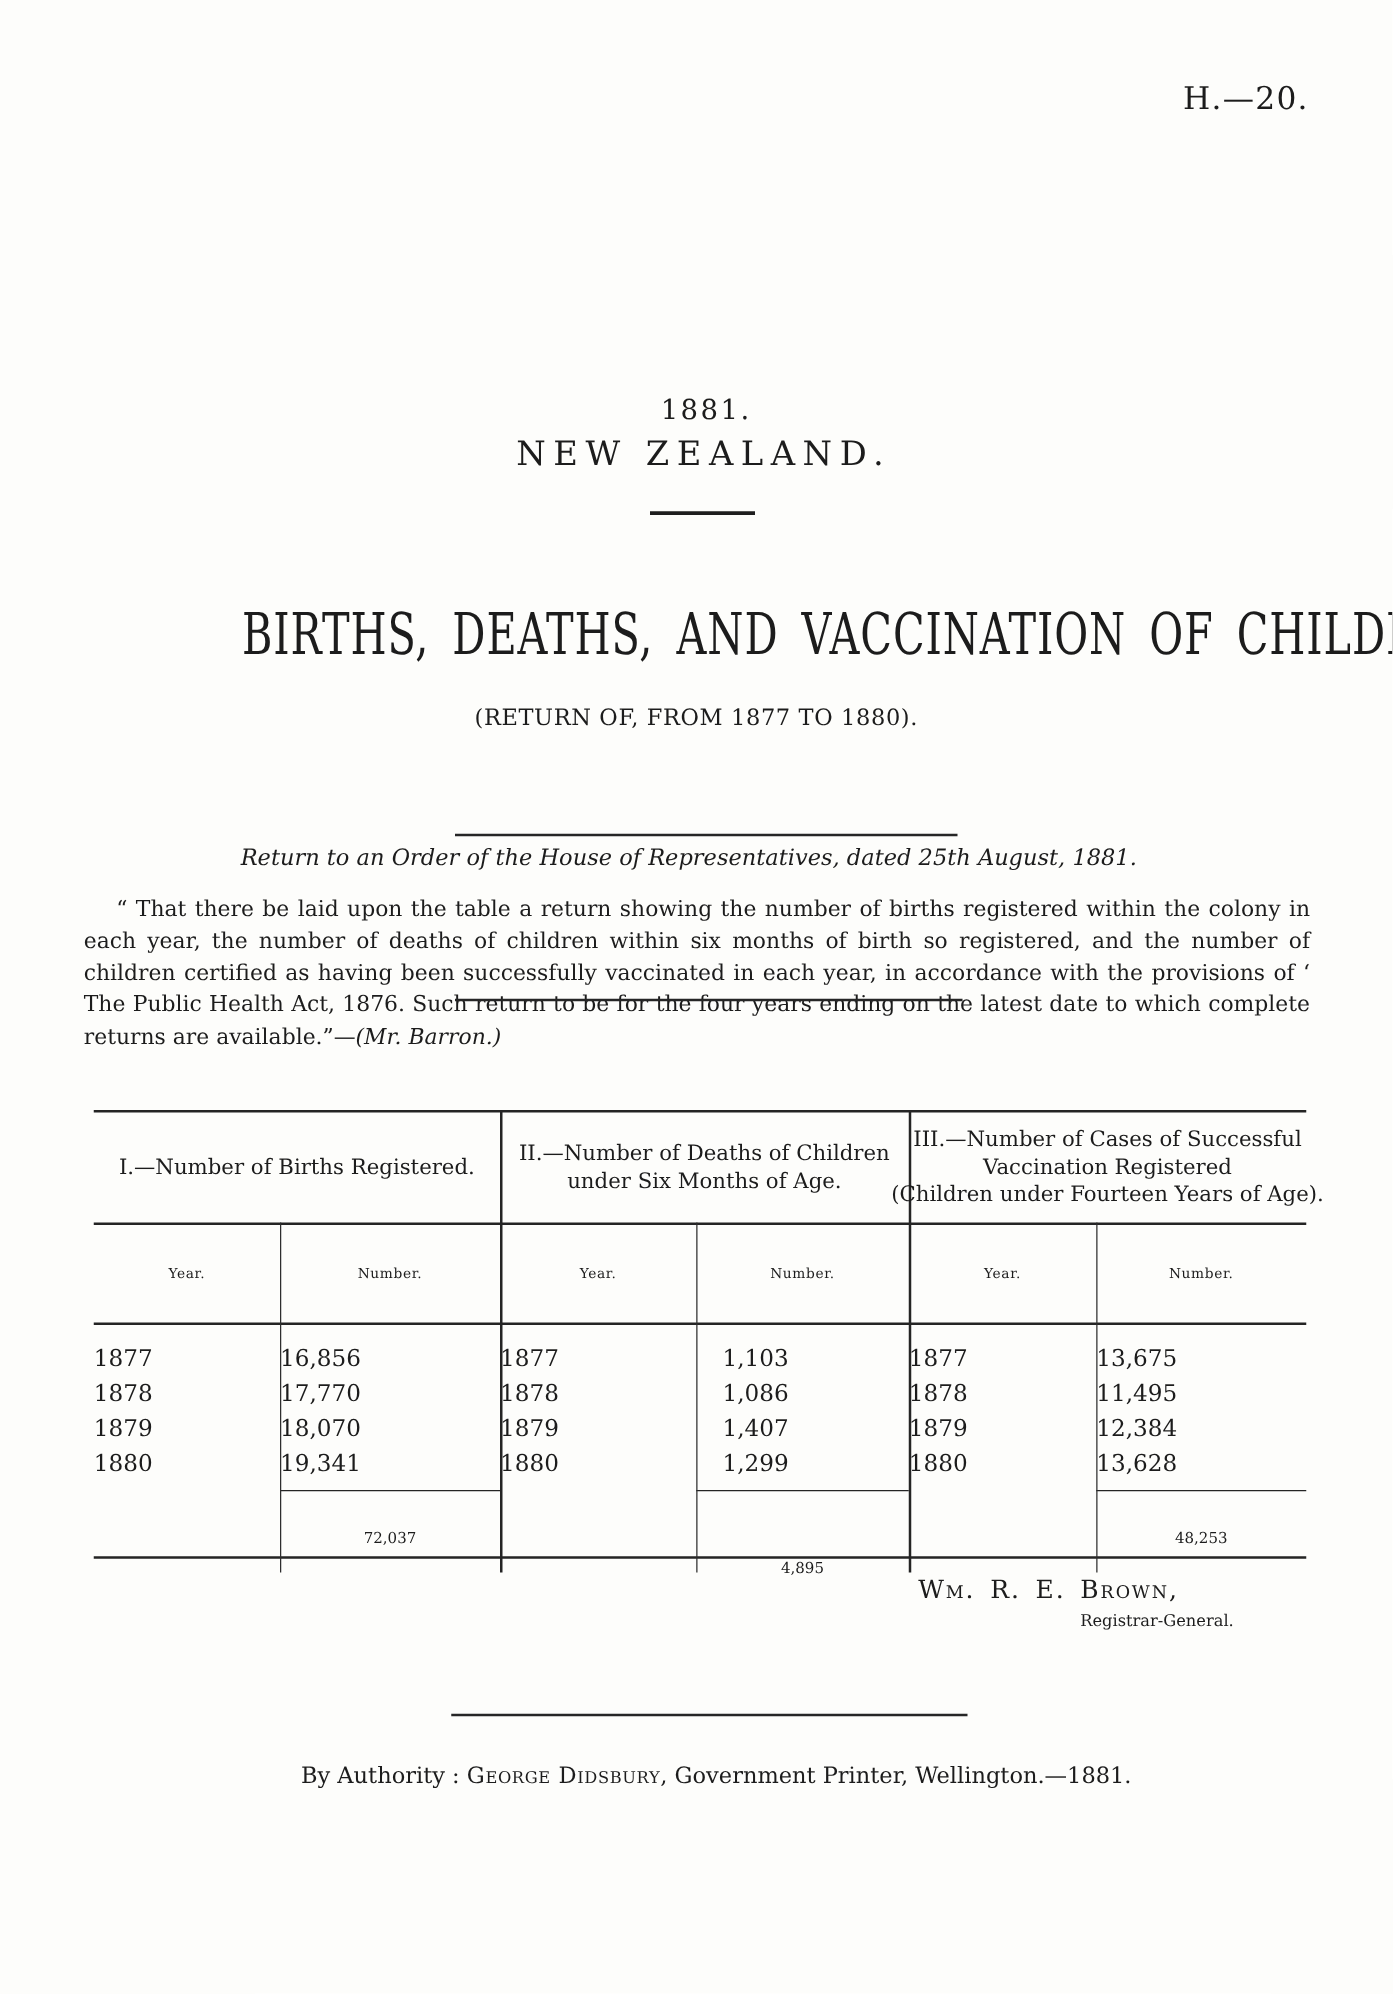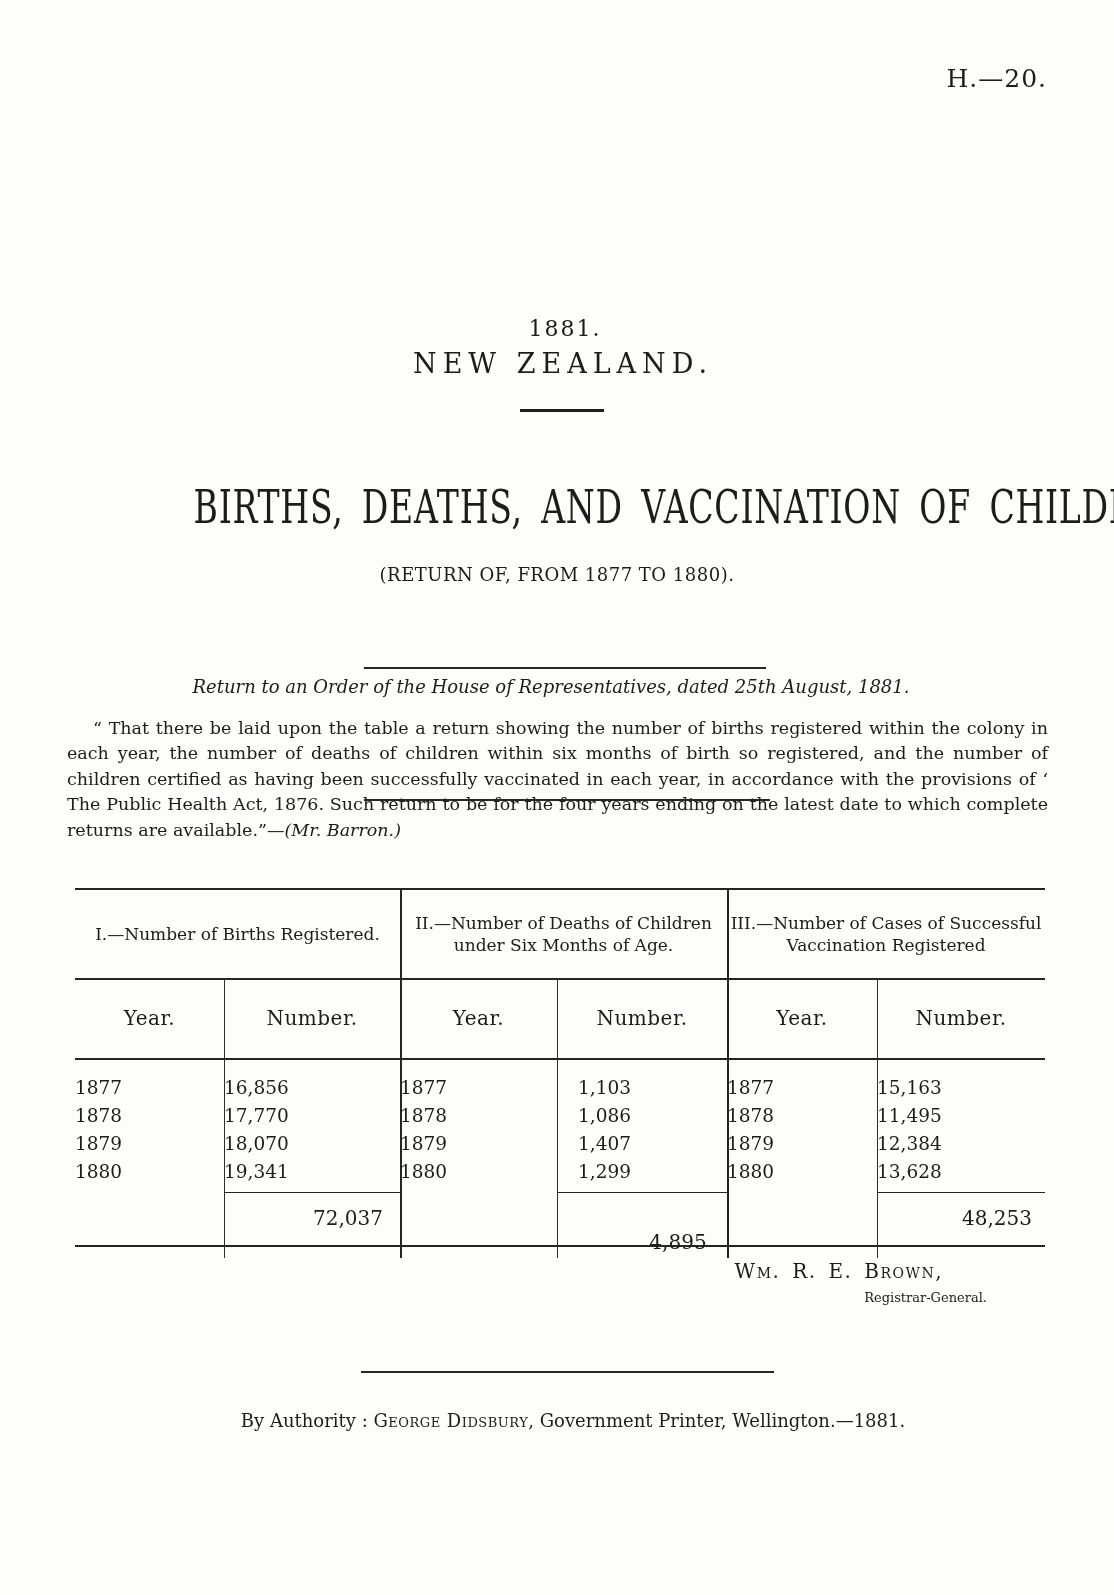--- a/index.html
+++ b/index.html
@@ -29,24 +29,24 @@
   .order-bottom-rule { top:799px; left:364px; width:406px; }
 
   
   .table-area { top:888px; left:75px; width:970px; height:372px; }
   .t-h { position:absolute; height:2px; background:#242424; }
   .t-v { position:absolute; width:2px; background:#242424; }
   .t-vs { position:absolute; width:1px; background:#2e2e2e; }
   .t-cell { position:absolute; display:flex; flex-direction:column; align-items:center; justify-content:center; text-align:center; }
   .hdr { font-size:17px; line-height:22px; }
   .hdr-line { white-space:nowrap; }
-  .subhdr { font-size:20px; letter-spacing:0.5px; }
+  .subhdr { font-size:11px; letter-spacing:0.5px; }
   .data-col { position:absolute; top:186px; height:116px; }
   .data-line { height:28px; line-height:28px; text-align:left; font-size:18.5px; }
-  .total-cell { position:absolute; top:310px; height:40px; display:flex; align-items:center; justify-content:center; font-size:20px;padding-left:36px; }
+  .total-cell { position:absolute; top:322px; height:40px; display:flex; align-items:center; justify-content:center; font-size:12px; }
 
   .signature { top:1258px; right:127px; text-align:right; }
   .sig-name { font-size:20px; line-height:26px; font-variant:small-caps; letter-spacing:1.5px; word-spacing:4px; margin-right:44px; }
   .sig-role { font-size:13px; line-height:27px; }
 
   .footer-rule { top:1371px; left:361px; width:413px; }
   .imprint { top:1379px; left:16px; width:1114px; text-align:center; font-size:18px;margin-top:31px; }
   .smallcaps { font-variant:small-caps; letter-spacing:0.5px; }
 </style>
 </head>
@@ -89,20 +89,21 @@
     <div class="t-cell hdr" style="top:2px; left:325px; width:327px; height:88px;">
       <div class="hdr-line">II.—Number of Deaths of Children</div>
       <div class="hdr-line">under Six Months of Age.</div>
     </div>
     <div class="t-cell hdr" style="top:2px; left:0; width:325px; height:88px;">
       <div class="hdr-line">I.—Number of Births Registered.</div>
     </div>
     <div class="t-cell hdr" style="top:2px; left:652px; width:318px; height:88px;">
       <div class="hdr-line">III.—Number of Cases of Successful</div>
       <div class="hdr-line">Vaccination Registered</div>
+      <div class="hdr-line">(Children under Fourteen Years of Age).</div>
     </div>
 
     <div class="t-cell subhdr" style="top:92px; left:0; width:149px; height:76px;">Year.</div>
     <div class="t-cell subhdr" style="top:92px; left:149px; width:176px; height:76px;">Number.</div>
     <div class="t-cell subhdr" style="top:92px; left:325px; width:157px; height:76px;">Year.</div>
     <div class="t-cell subhdr" style="top:92px; left:482px; width:170px; height:76px;">Number.</div>
     <div class="t-cell subhdr" style="top:92px; left:652px; width:150px; height:76px;">Year.</div>
     <div class="t-cell subhdr" style="top:92px; left:802px; width:168px; height:76px;">Number.</div>
 
     <div class="data-col" style="left:0; width:149px;">
@@ -129,21 +130,21 @@
       <div class="data-line">1,407</div>
       <div class="data-line">1,299</div>
     </div>
     <div class="data-col" style="left:652px; width:150px;">
       <div class="data-line">1877</div>
       <div class="data-line">1878</div>
       <div class="data-line">1879</div>
       <div class="data-line">1880</div>
     </div>
     <div class="data-col" style="left:802px; width:168px;">
-      <div class="data-line">15,163</div>
+      <div class="data-line">13,675</div>
       <div class="data-line">11,495</div>
       <div class="data-line">12,384</div>
       <div class="data-line">13,628</div>
     </div>
 
     <div class="total-cell" style="left:149px; width:176px;">72,037</div>
     <div class="total-cell" style="left:482px; width:170px;margin-top:24px;">4,895</div>
     <div class="total-cell" style="left:802px; width:168px;">48,253</div>
   </div>
 

